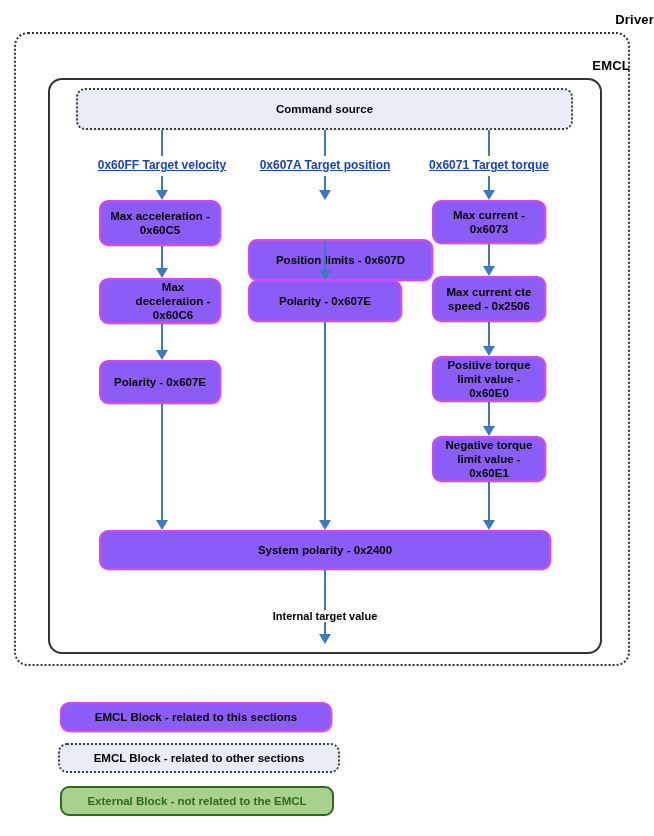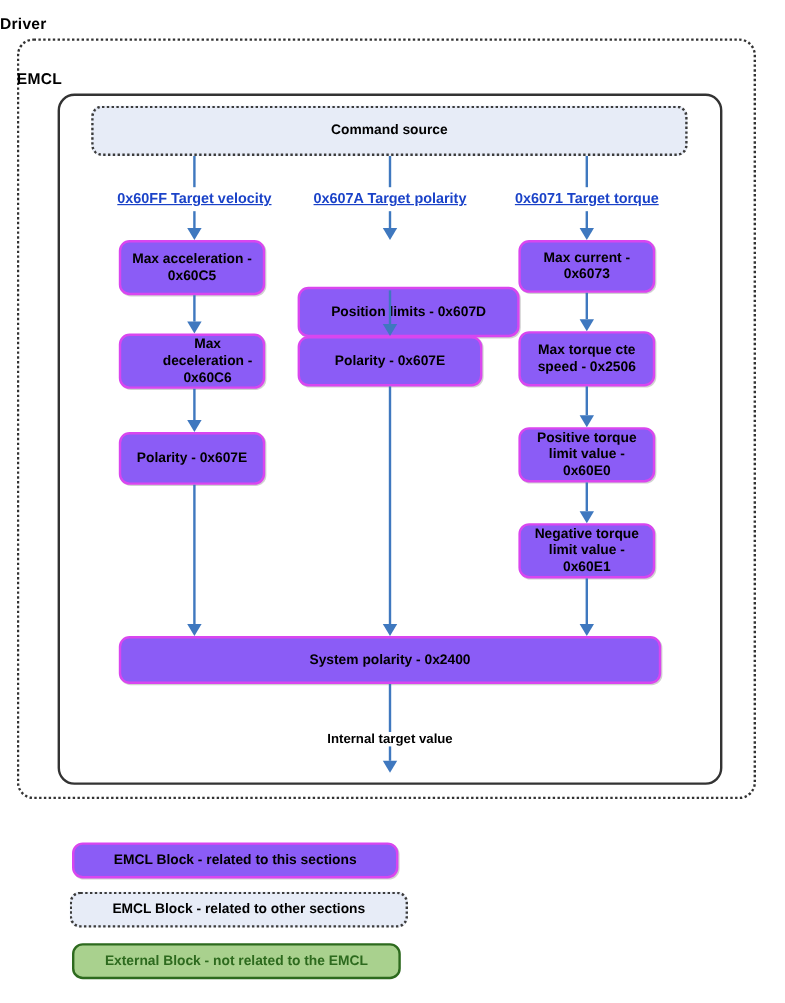--- a/index.html
+++ b/index.html
@@ -15,21 +15,21 @@
     color: #000000;
     overflow: hidden;
   }
 
   .abs { position: absolute; box-sizing: border-box; }
 
   
   .container-title {
     font-size: 13px;
     font-weight: bold;
-    text-align: left;
+    text-align: right;
     color: #000;
     letter-spacing: 0.2px;
   }
 
   
   .driver-box {
     border: 2px dotted #333333;
     border-radius: 14px;
     background: transparent;
   }
@@ -154,21 +154,21 @@
 
 <div class="abs block this-section" style="left:99px; top:360px; width:122px; height:44px;">Polarity - 0x607E</div>
 
 <div class="abs conn" style="left:156px; top:404px; width:12px; height:126px;">
   <div class="arrow-line"></div>
   <div class="arrow-head"></div>
 </div>
 
 <div class="abs plain-line" style="left:324px; top:130px; width:2px; height:26px;"></div>
 
-<div class="abs link-label" style="left:225px; top:158px; width:200px;">0x607A Target polarity</div>
+<div class="abs link-label" style="left:225px; top:158px; width:200px;">0x607A Target position</div>
 
 <div class="abs conn" style="left:319px; top:176px; width:12px; height:24px;">
   <div class="arrow-line"></div>
   <div class="arrow-head"></div>
 </div>
 
 <div class="abs block this-section" style="left:248px; top:200px; width:185px; height:42px;margin-top:39px;">Position limits - 0x607D</div>
 
 <div class="abs conn" style="left:319px; top:242px; width:12px; height:38px;">
   <div class="arrow-line"></div>
@@ -191,21 +191,21 @@
   <div class="arrow-head"></div>
 </div>
 
 <div class="abs block this-section" style="left:432px; top:200px; width:114px; height:44px;">Max current - 0x6073</div>
 
 <div class="abs conn" style="left:483px; top:244px; width:12px; height:32px;">
   <div class="arrow-line"></div>
   <div class="arrow-head"></div>
 </div>
 
-<div class="abs block this-section" style="left:432px; top:276px; width:114px; height:46px;">Max torque cte speed - 0x2506</div>
+<div class="abs block this-section" style="left:432px; top:276px; width:114px; height:46px;">Max current cte speed - 0x2506</div>
 
 <div class="abs conn" style="left:483px; top:322px; width:12px; height:34px;">
   <div class="arrow-line"></div>
   <div class="arrow-head"></div>
 </div>
 
 <div class="abs block this-section" style="left:432px; top:356px; width:114px; height:46px;">Positive torque limit value - 0x60E0</div>
 
 <div class="abs conn" style="left:483px; top:402px; width:12px; height:34px;">
   <div class="arrow-line"></div>

